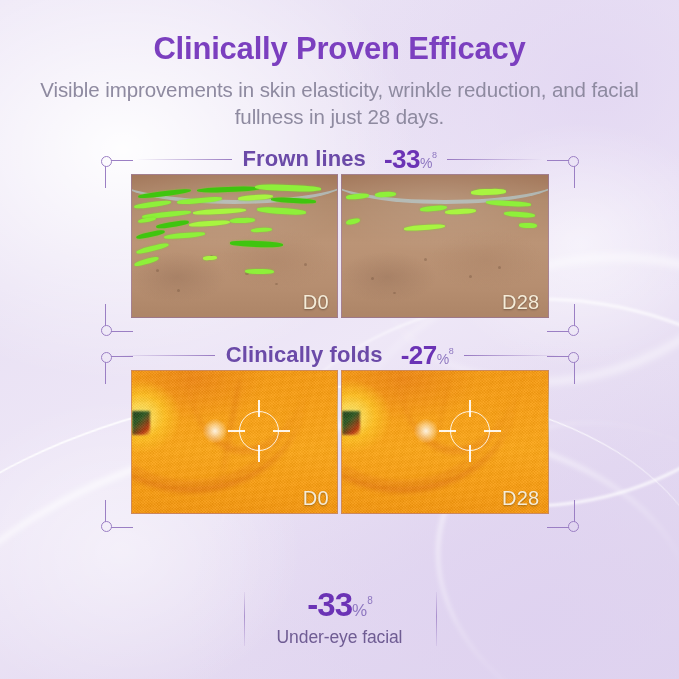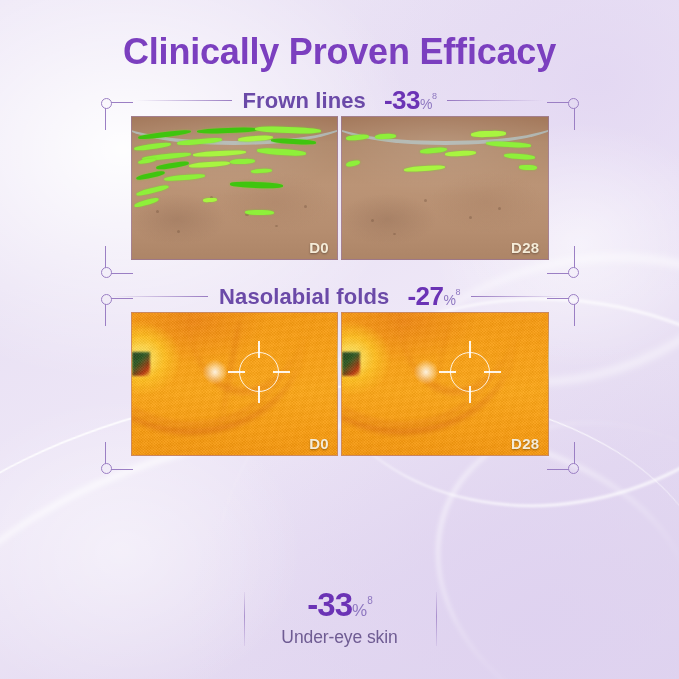--- a/index.html
+++ b/index.html
@@ -100,21 +100,21 @@
     background: radial-gradient(ellipse at center, rgba(255,255,255,0.45) 0%, rgba(255,255,255,0) 72%);
   }
 
   
   .header {
     position: relative;
     padding-top: 32px;
     text-align: center;
   }
   .headline {
-    font-size: 36px;
+    font-size: 31px;
     font-weight: bold;
     color: #7b3fbf;
     letter-spacing: -0.2px;
     line-height: 1.1;
     margin: 0;
   }
   .subhead {
     margin: 10px auto 0;
     width: 600px;
     font-size: 20.5px;
@@ -189,23 +189,23 @@
     width: 207.5px;
     height: 144px;
     overflow: hidden;
     border: 1px solid rgba(150,120,190,0.45);
     box-sizing: border-box;
   }
   .photo-label {
     position: absolute;
     right: 8px;
     bottom: 3px;
-    font-size: 15px;
+    font-size: 20px;
     color: #f5ecd8;
-    font-weight: bold;
+    font-weight: normal;
     letter-spacing: 0.3px;
     text-shadow: 0 1px 2px rgba(0,0,0,0.35);
   }
 
   
   .skin {
     background:
       radial-gradient(ellipse 40% 30% at 22% 72%, rgba(150,112,88,0.45) 0%, rgba(150,112,88,0) 60%),
       radial-gradient(ellipse 45% 35% at 70% 60%, rgba(168,128,100,0.4) 0%, rgba(168,128,100,0) 62%),
       linear-gradient(to bottom, #a3785b 0%, #b08a6c 18%, #bb9476 48%, #b68e70 78%, #ad8567 100%);
@@ -415,20 +415,21 @@
     <div class="ribbon r2"></div>
     <div class="ribbon r3"></div>
     <div class="ribbon r4"></div>
     <div class="ribbon r5"></div>
     <div class="ribbon r6"></div>
     <div class="ribbon r7"></div>
   </div>
 
   <div class="header">
     <h1 class="headline">Clinically Proven Efficacy</h1>
+    <p class="subhead">Visible improvements in skin elasticity, wrinkle reduction, and facial fullness in just 28 days.</p>
   </div>
 
   <div style="margin-top:14px;">
     <div class="section-title-row">
       <div class="rule rule-left"></div>
       <span class="section-label">Frown lines</span>
       <span class="section-delta"><span>-33</span><span class="pct">%</span><span class="sup">8</span></span>
       <div class="rule rule-right"></div>
     </div>
 
@@ -512,21 +513,21 @@
           <span class="photo-label">D28</span>
         </div>
 
       </div>
     </div>
   </div>
 
   <div style="margin-top:22px;">
     <div class="section-title-row">
       <div class="rule rule-left"></div>
-      <span class="section-label">Nasolabial folds</span>
+      <span class="section-label">Clinically folds</span>
       <span class="section-delta"><span>-27</span><span class="pct">%</span><span class="sup">8</span></span>
       <div class="rule rule-right"></div>
     </div>
 
     <div class="photo-block">
       <div class="bracket tl">
         <span class="dot"></span>
         <span class="arm-h"></span>
         <span class="arm-v"></span>
       </div>
@@ -588,21 +589,21 @@
     </div>
   </div>
 
   <div class="stats">
 
     <div class="stat">
     </div>
 
     <div class="stat">
       <span class="stat-value"><span>-33</span><span class="pct">%</span><span class="sup">8</span></span>
-      <span class="stat-label">Under-eye skin</span>
+      <span class="stat-label">Under-eye facial</span>
     </div>
 
     <div class="stat">
     </div>
 
   </div>
 
 </div>
 
 </body></html>

